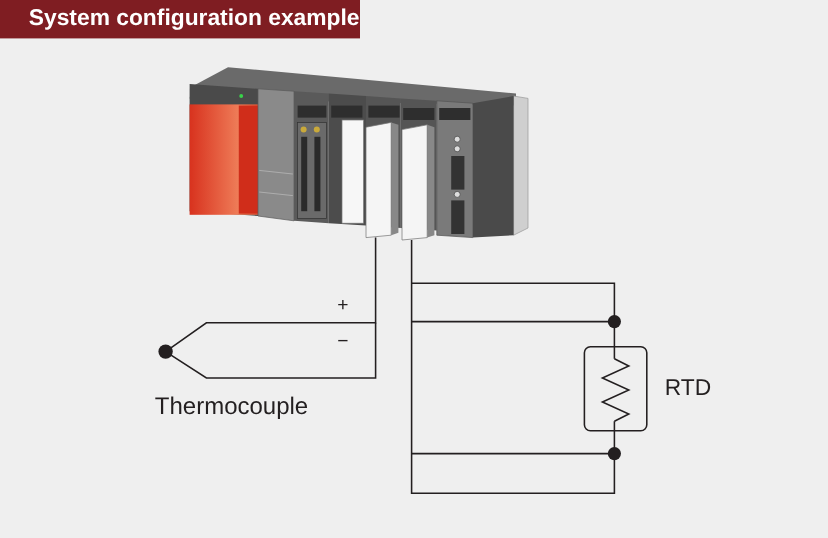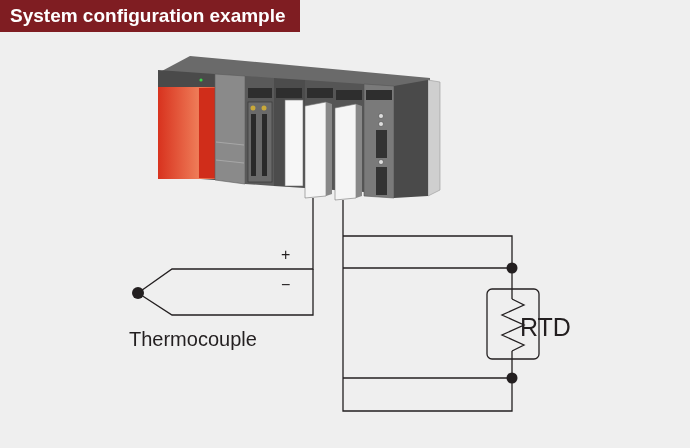--- a/index.html
+++ b/index.html
@@ -3,26 +3,26 @@
   <meta charset="utf-8">
   <style>
     html, body { margin: 0; padding: 0; }
     body {
       width: 690px; height: 448px; background: #efefef; position: relative; overflow: hidden;
       font-family: "Liberation Sans", sans-serif;
     }
     .title-bar {
       position: absolute; left: 0; top: 0; width: 300px; height: 32px;
       background: #7f1d22; color: #fff; font-weight: bold; font-size: 19px;
-      line-height: 32px; padding-left: 10px; box-sizing: border-box;
+      line-height: 32px; padding-left: 24px; box-sizing: border-box;
     }
     svg.diagram { position: absolute; left: 0; top: 0; }
     .lbl { position: absolute; color: #231f20; }
     .tc-label { left: 129px; top: 328px; font-size: 20px; }
-    .rtd-label { left: 520px; top: 313px; font-size: 25px; }
+    .rtd-label { left: 554px; top: 313px; font-size: 19px; }
     .plus { left: 281px; top: 246px; font-size: 16px; }
     .minus { left: 281px; top: 276px; font-size: 16px; }
   </style>
 </head>
 <body>
 
 <div class="title-bar">
   <span>System configuration example</span>
 </div>
 

